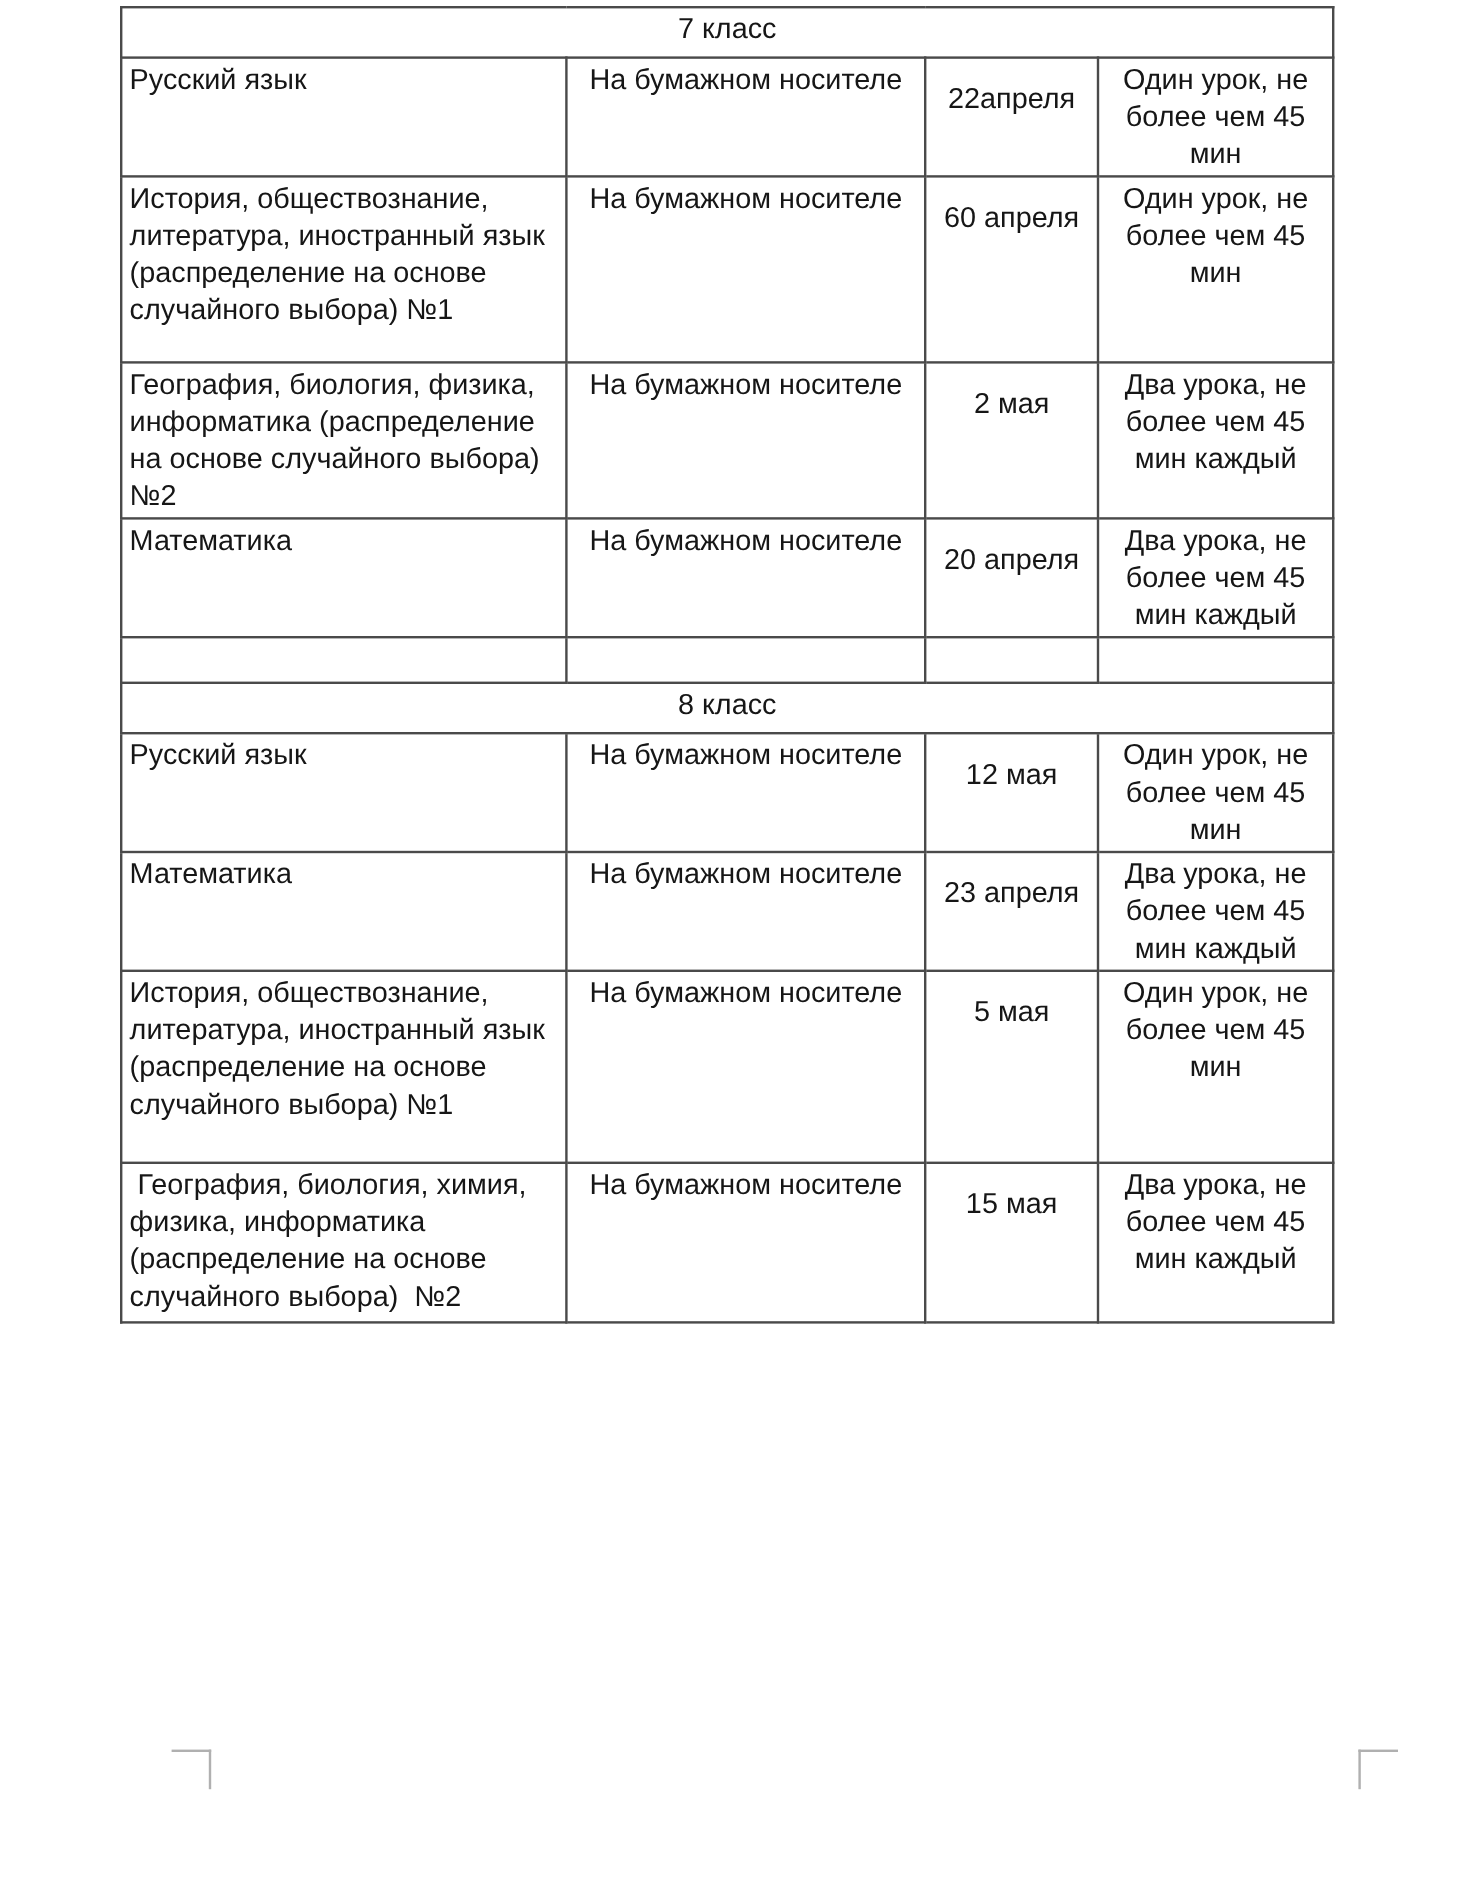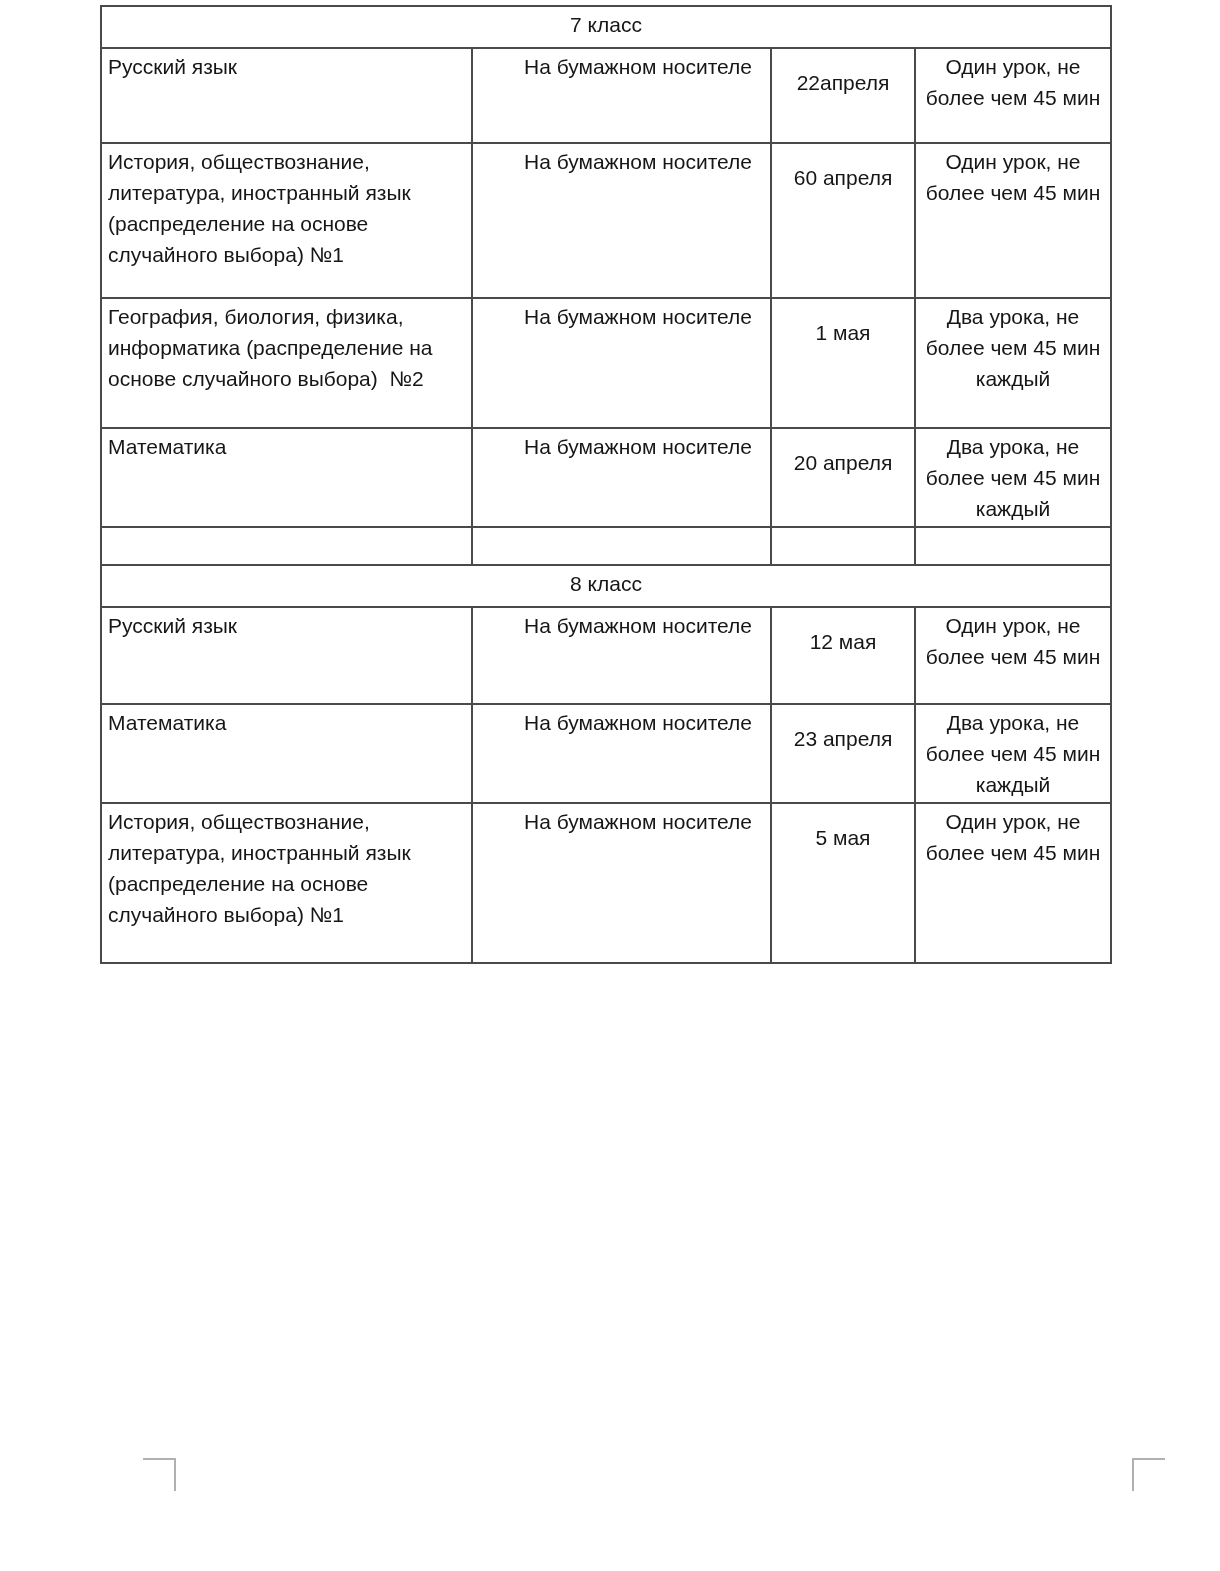--- a/index.html
+++ b/index.html
@@ -21,41 +21,41 @@
     width: 1010px;
   }
   table.schedule {
     border-collapse: collapse;
     table-layout: fixed;
     width: 1010px;
   }
   table.schedule td, table.schedule th {
     border: 2px solid #4a4a4a;
     vertical-align: top;
-    font-size: 21px;
+    font-size: 24px;
     line-height: 31px;
     font-weight: normal;
     overflow: hidden;
   }
   th.section-header {
     font-size: 30px;
     line-height: 36px;
     font-weight: bold;
     text-align: center;
     vertical-align: middle;
     padding: 2px 4px;
   }
   td.c-subject {
     text-align: left;
     padding: 2px 8px 2px 6px;
     white-space: pre-wrap;
   }
   td.c-format {
-    text-align: right;
-    padding: 2px 18px;
+    text-align: center;
+    padding: 2px 3px;
   }
   td.c-date {
     text-align: center;
     padding: 18px 4px;
   }
   td.c-duration {
     text-align: center;
     padding: 2px 4px;
   }
   tr.rh42  { height: 42px; }
@@ -111,21 +111,21 @@
       </tr>
       <tr class="rh155">
         <td class="c-subject">История, обществознание, литература, иностранный язык (распределение на основе случайного выбора) №1</td>
         <td class="c-format">На бумажном носителе</td>
         <td class="c-date">60 апреля</td>
         <td class="c-duration">Один урок, не более чем 45 мин</td>
       </tr>
       <tr class="rh130">
         <td class="c-subject">География, биология, физика, информатика (распределение на основе случайного выбора)  №2</td>
         <td class="c-format">На бумажном носителе</td>
-        <td class="c-date">1 мая</td>
+        <td class="c-date">2 мая</td>
         <td class="c-duration">Два урока, не более чем 45 мин каждый</td>
       </tr>
       <tr class="rh96">
         <td class="c-subject">Математика</td>
         <td class="c-format">На бумажном носителе</td>
         <td class="c-date">20 апреля</td>
         <td class="c-duration">Два урока, не более чем 45 мин каждый</td>
       </tr>
       <tr class="rh30">
         <td class="c-subject"></td>
@@ -148,18 +148,24 @@
         <td class="c-format">На бумажном носителе</td>
         <td class="c-date">23 апреля</td>
         <td class="c-duration">Два урока, не более чем 45 мин каждый</td>
       </tr>
       <tr class="rh160">
         <td class="c-subject">История, обществознание, литература, иностранный язык (распределение на основе случайного выбора) №1</td>
         <td class="c-format">На бумажном носителе</td>
         <td class="c-date">5 мая</td>
         <td class="c-duration">Один урок, не более чем 45 мин</td>
       </tr>
+      <tr class="rh133">
+        <td class="c-subject"> География, биология, химия, физика, информатика (распределение на основе случайного выбора)  №2</td>
+        <td class="c-format">На бумажном носителе</td>
+        <td class="c-date">15 мая</td>
+        <td class="c-duration">Два урока, не более чем 45 мин каждый</td>
+      </tr>
     </tbody>
   </table>
 </div>
 
 <div class="corner-mark bl"></div>
 <div class="corner-mark br"></div>
 
 </body></html>

